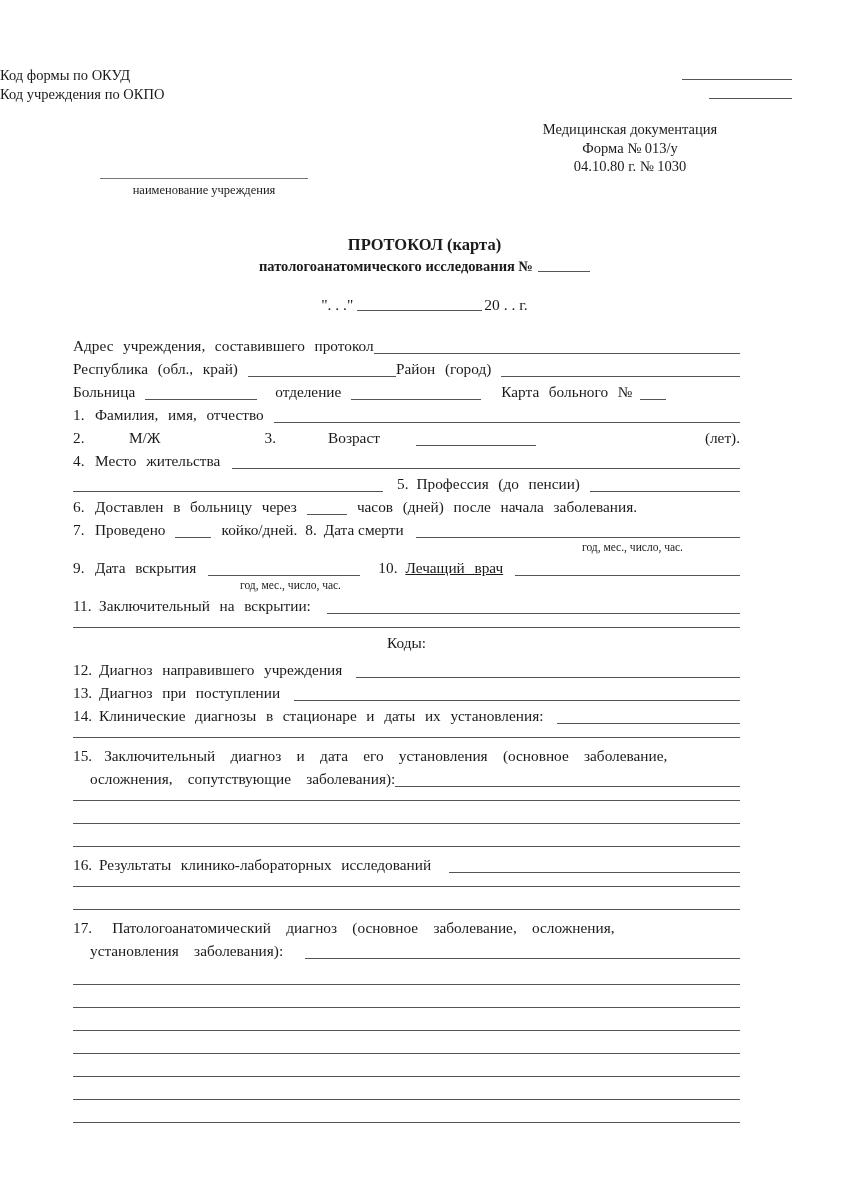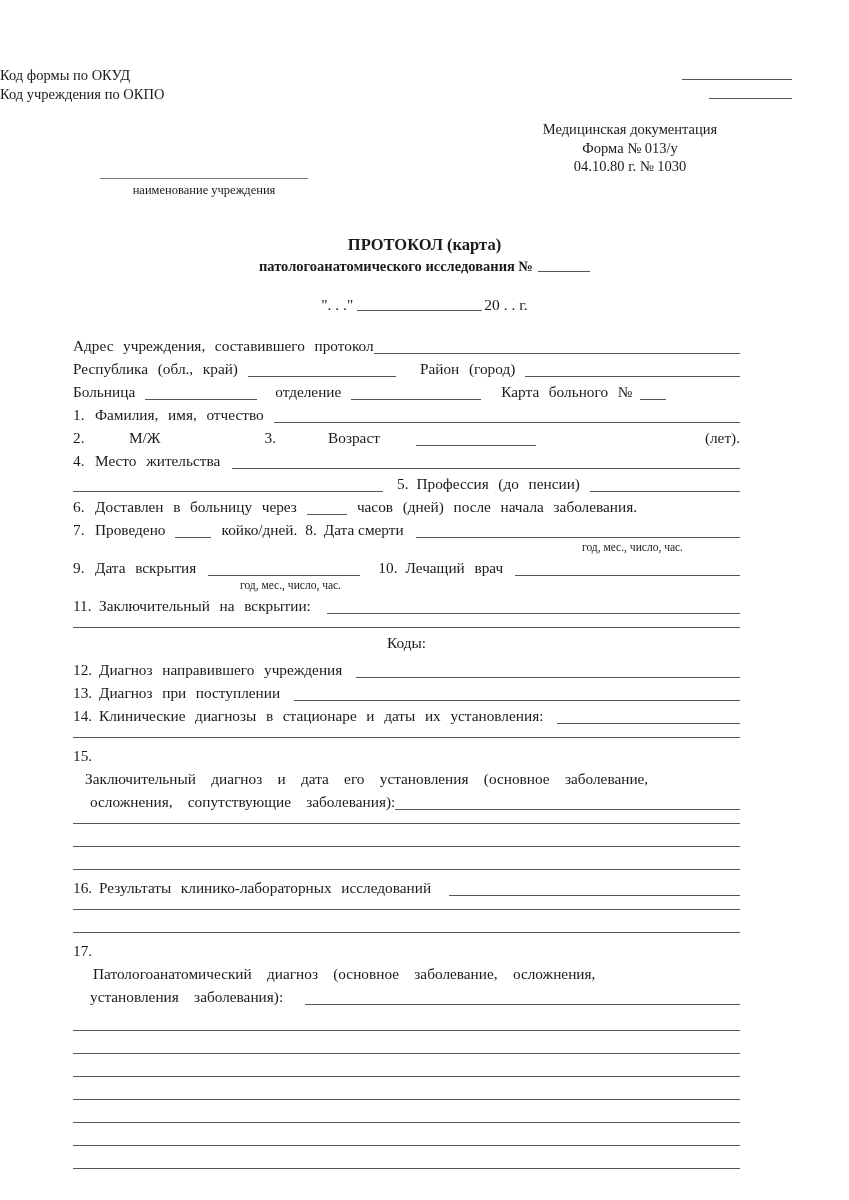--- a/index.html
+++ b/index.html
@@ -132,21 +132,20 @@
   }
 
   .para {
     text-align: justify;
     text-justify: inter-word;
     font-size: 15.3px;
     line-height: 23px;
   }
   .para > .l1 {
     display: flex;
-    flex-direction: column;
   }
   .para > .l2 {
     display: flex;
     align-items: baseline;
     padding-left: 17px;
   }
 
   .vspace-6 { height: 6px; }
   .vspace-10 { height: 10px; }
 
@@ -191,21 +190,21 @@
   <div class="abs form">
 
     <div class="fline">
       <span class="sp-wide">Адрес учреждения, составившего протокол</span>
       <span class="rule"></span>
     </div>
 
     <div class="fline">
       <span class="sp-wide">Республика (обл., край)</span>
       <span class="rule" style="flex:0 0 148px; margin-left:10px;"></span>
-      <span class="sp-wide" style="margin-left:24px;">Район (город)</span>
+      <span class="sp-wide" style="">Район (город)</span>
       <span class="rule" style="margin-left:10px;"></span>
     </div>
 
     <div class="fline">
       <span>Больница</span>
       <span class="rule" style="flex:0 0 112px; margin-left:10px;"></span>
       <span style="margin-left:18px;">отделение</span>
       <span class="rule" style="flex:0 0 130px; margin-left:10px;"></span>
       <span class="sp-wide" style="margin-left:20px;">Карта больного №</span>
       <span class="rule" style="flex:0 0 26px; margin-left:8px;"></span>
@@ -256,21 +255,21 @@
       <span class="rule" style="margin-left:12px;"></span>
     </div>
 
     <div class="caption right">год, мес., число, час.</div>
 
     <div class="fline">
       <span class="num" style="width:22px;">9.</span>
       <span class="sp-wide">Дата вскрытия</span>
       <span class="rule" style="flex:0 0 152px; margin-left:12px;"></span>
       <span class="num" style="margin-left:18px;">10.</span>
-      <span class="sp-wide" style="margin-left:8px;">Лечащий врач</span>
+      <span class="sp-wide" style="margin-left:8px;text-decoration:underline;">Лечащий врач</span>
       <span class="rule" style="margin-left:12px;"></span>
     </div>
 
     <div class="caption under9">год, мес., число, час.</div>
 
     <div class="fline">
       <span class="num" style="width:26px;">11.</span>
       <span class="sp-wide">Заключительный на вскрытии:</span>
       <span class="rule" style="margin-left:16px;"></span>
     </div>

